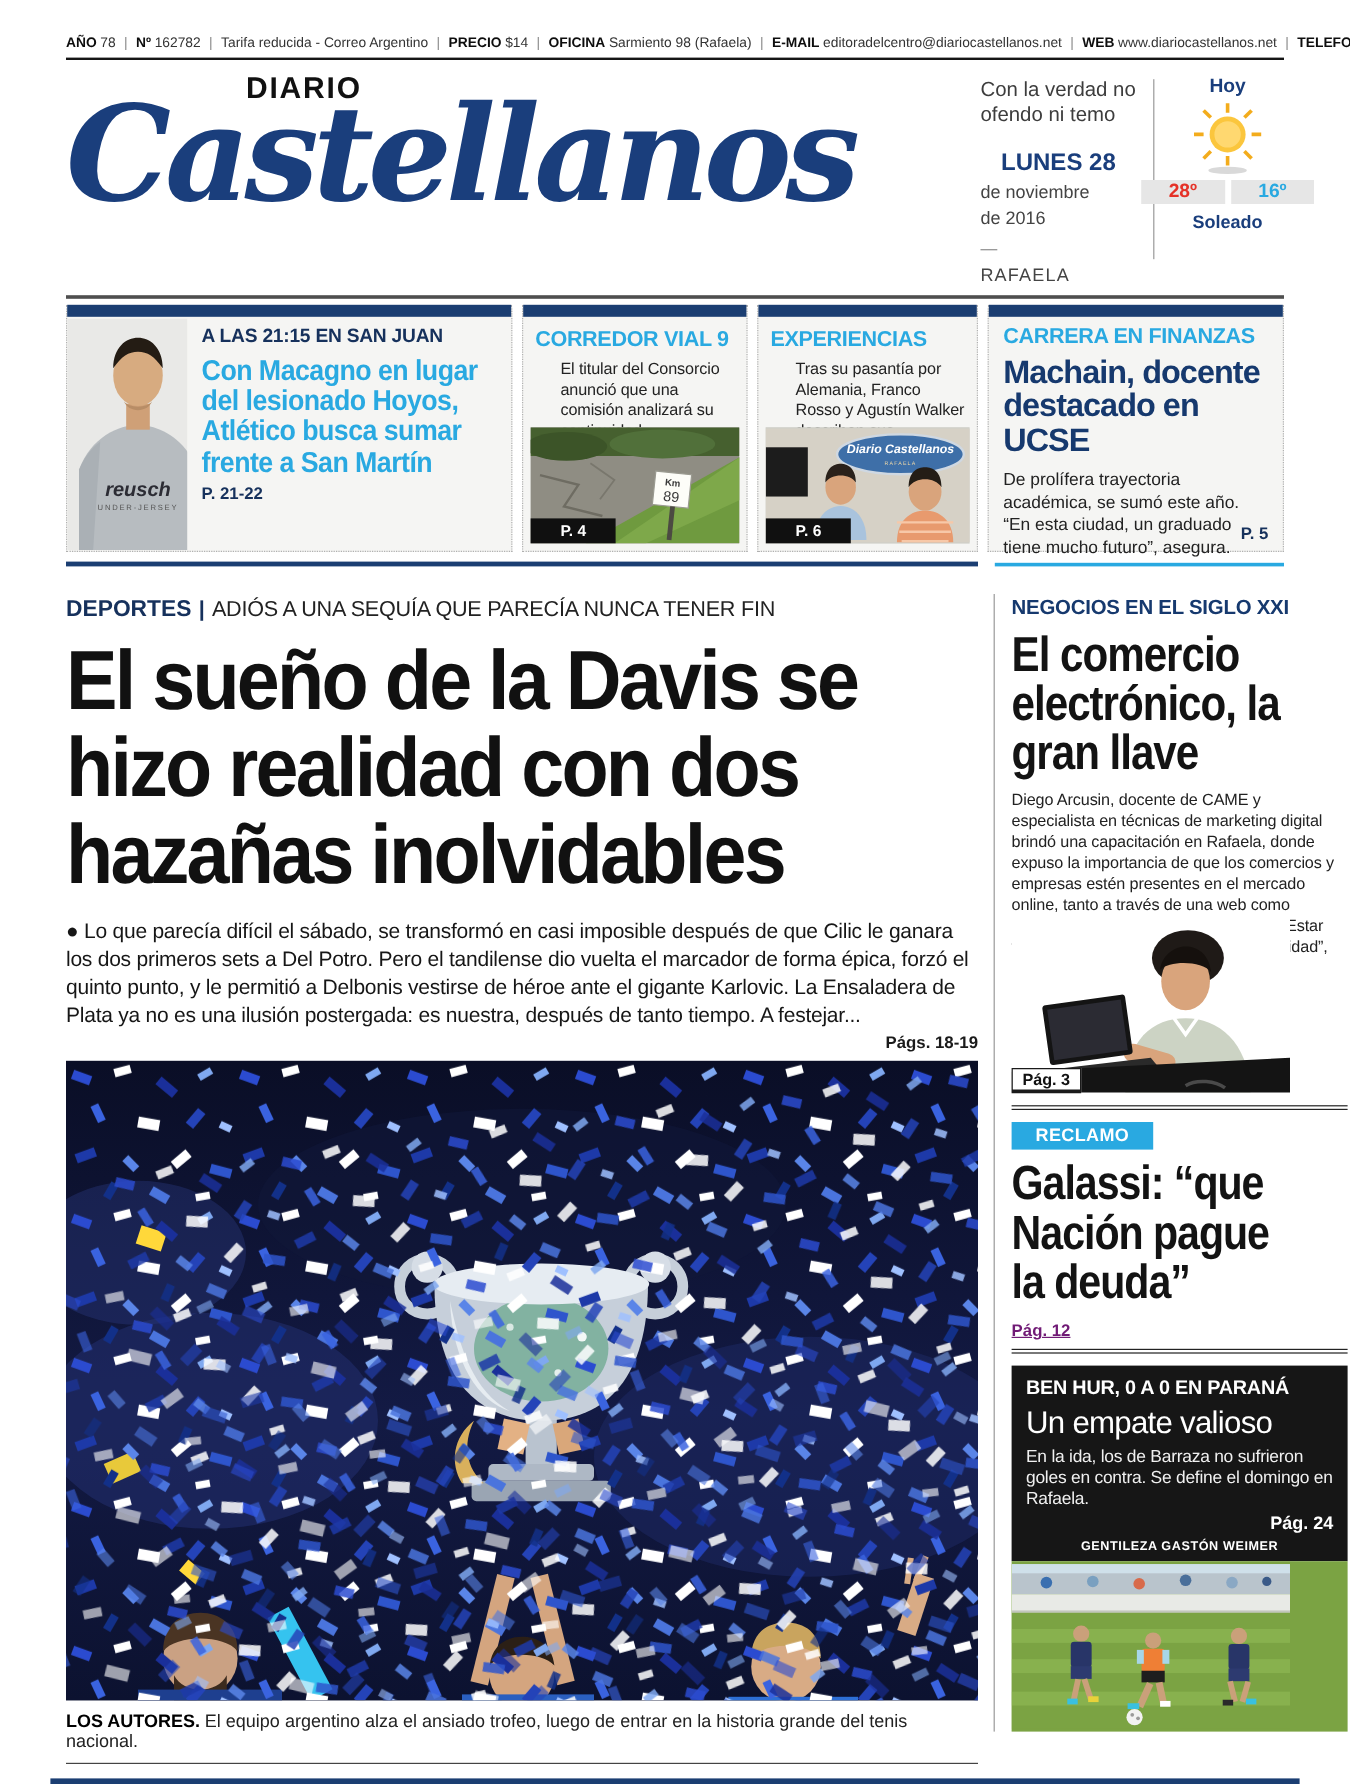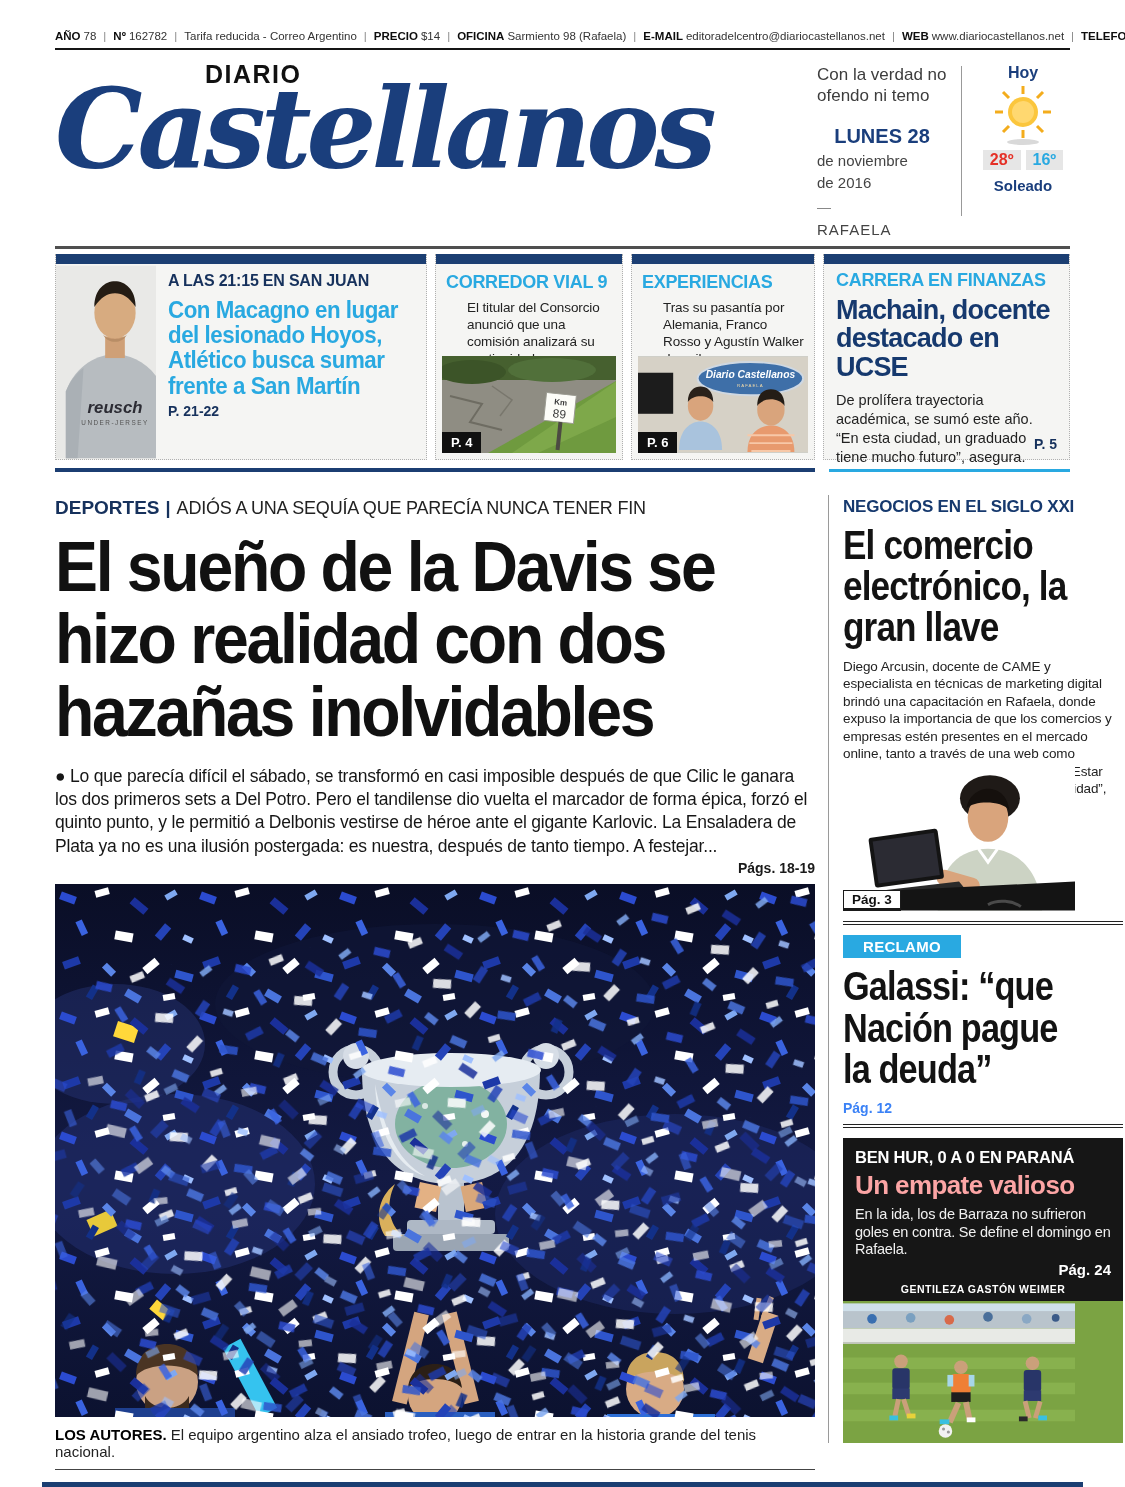--- a/index.html
+++ b/index.html
@@ -32,21 +32,21 @@
   .motto { font-size:17px; color:#3d3d3d; line-height:1.25; }
   .date-day { margin-top:18px; font-size:20px; font-weight:800; color:#1a3e7c;text-align:center; }
   .date-month { font-size:15px; color:#444; margin-top:3px; line-height:1.3; }
   .date-dash { color:#888; margin-top:6px; font-size:14px; }
   .date-city { font-size:15px; color:#444; margin-top:6px; letter-spacing:1px; }
   .mast-div { width:1px; background:#999; height:150px; margin:2px 14px 0; }
   .weather { width:94px; text-align:center; }
   .weather-label { font-size:16px; font-weight:800; color:#1a3e7c; }
   .sun-wrap { margin:2px auto 0; width:60px; height:64px; }
   .temps { display:flex; gap:5px; justify-content:center; margin-top:2px; }
-  .temp { background:#e6e6e6; font-weight:800; font-size:16px; padding:1px 7px; }
+  .temp { background:#e6e6e6; font-weight:800; font-size:16px; padding:1px 23px; }
   .temp.high { color:#e53127; }
   .temp.low  { color:#29a9e1; }
   .weather-cond { font-size:15px; font-weight:800; color:#1a3e7c; margin-top:7px; }
   .mast-rule { border-top:3px solid #4f4f4f; }
 
   
   .boxes { display:flex; gap:8px; margin-top:5px; }
   .box {
     position:relative; background:#f5f5f3; border:1px dotted #b0b0b0; border-top:none;
     height:206px;
@@ -62,21 +62,21 @@
   .box1-headline {
     width:250px; transform:scaleX(.93); transform-origin:0 0;
     font-size:24px; line-height:1.06; font-weight:700; color:#29a9e1;
     letter-spacing:-.5px; margin-top:7px;
   }
   .box1-page { font-size:14px; font-weight:800; color:#16315c; margin-top:5px; }
   .box2, .box3 { padding:18px 10px 0; }
   .kicker-cyan { font-size:18px; font-weight:800; color:#29a9e1; letter-spacing:-.3px; }
   .box-summary { font-size:13.5px; color:#222; line-height:1.28; margin-top:6px; letter-spacing:-.1px;margin-left:21px; }
   .box-photo { position:absolute; left:6px; right:6px; bottom:6px; height:97px; overflow:hidden; background:#cfcfc8; }
-  .page-chip { position:absolute; left:0; bottom:0; background:#101010; color:#fff; font-weight:800; font-size:13px; padding:3px 9px; z-index:3; }
+  .page-chip { position:absolute; left:0; bottom:0; background:#101010; color:#fff; font-weight:800; font-size:13px; padding:3px 25px; z-index:3; }
   .box4 { padding:16px 12px 0; }
   .box4-headline { font-size:27px; font-weight:700; color:#16396e; line-height:1.07; letter-spacing:-.8px; margin-top:5px; }
   .box4-summary { font-size:14.5px; margin-top:9px; line-height:1.3; color:#222; }
   .box4-page { position:absolute; right:12px; bottom:7px; font-weight:800; font-size:14px; color:#16315c; }
 
   
   .rules { display:flex; gap:14px; margin-top:8px; }
   .rule-left { width:760px; height:4px; background:#1b3e72; }
   .rule-right { flex:1; height:3px; background:#29a9e1; margin-top:1px; }
 
@@ -114,24 +114,24 @@
     border:1px solid #1a1a1a; border-bottom:3px solid #1a1a1a;
     font-weight:800; font-size:13.5px; padding:1px 8px; color:#111;
   }
   .sep-double { height:4px; border-top:1.5px solid #222; border-bottom:1.5px solid #222; margin-top:8px; }
   .badge { display:inline-block; background:#29a9e1; color:#fff; font-weight:800; font-size:15px; padding:3px 20px; margin-top:10px; letter-spacing:.3px; }
   .sb2-headline {
     width:280px; transform:scaleX(.857); transform-origin:0 0;
     font-size:40px; font-weight:800; line-height:1.03; letter-spacing:-1px; color:#131313; margin-top:8px;
   }
   .sb2-body { font-size:13.5px; line-height:1.3; color:#222; margin-top:8px; }
-  .sb-page { font-weight:800; font-size:14px; margin-top:10px; color:#3b82f6; }
+  .sb-page { font-weight:800; font-size:14px; margin-top:10px; color:#701a75;text-decoration:underline; }
   .benhur { background:#161616; color:#fff; padding:10px 12px 6px; margin-top:10px; }
   .bh-kicker { font-size:16.5px; font-weight:800; letter-spacing:-.2px; }
-  .bh-headline { font-size:26px; font-weight:700; color:#fca5a5; letter-spacing:-.6px; margin-top:3px; }
+  .bh-headline { font-size:26px; font-weight:400; color:#ffffff; letter-spacing:-.6px; margin-top:3px; }
   .bh-body { font-size:14.5px; line-height:1.22; margin-top:5px; color:#f0f0f0; letter-spacing:-.2px; }
   .bh-page { text-align:right; font-weight:800; font-size:15px; margin-top:2px; }
   .bh-credit { text-align:center; font-size:10.5px; font-weight:800; letter-spacing:.5px; margin-top:5px; color:#fff; }
   .soccer { height:142px; overflow:hidden; background:#7ba343; }
 
   
   .bottombar {
     display:flex; align-items:center; margin:12px -13px 0;
     background:#1b3e72; height:46px; padding:0 18px;
   }

